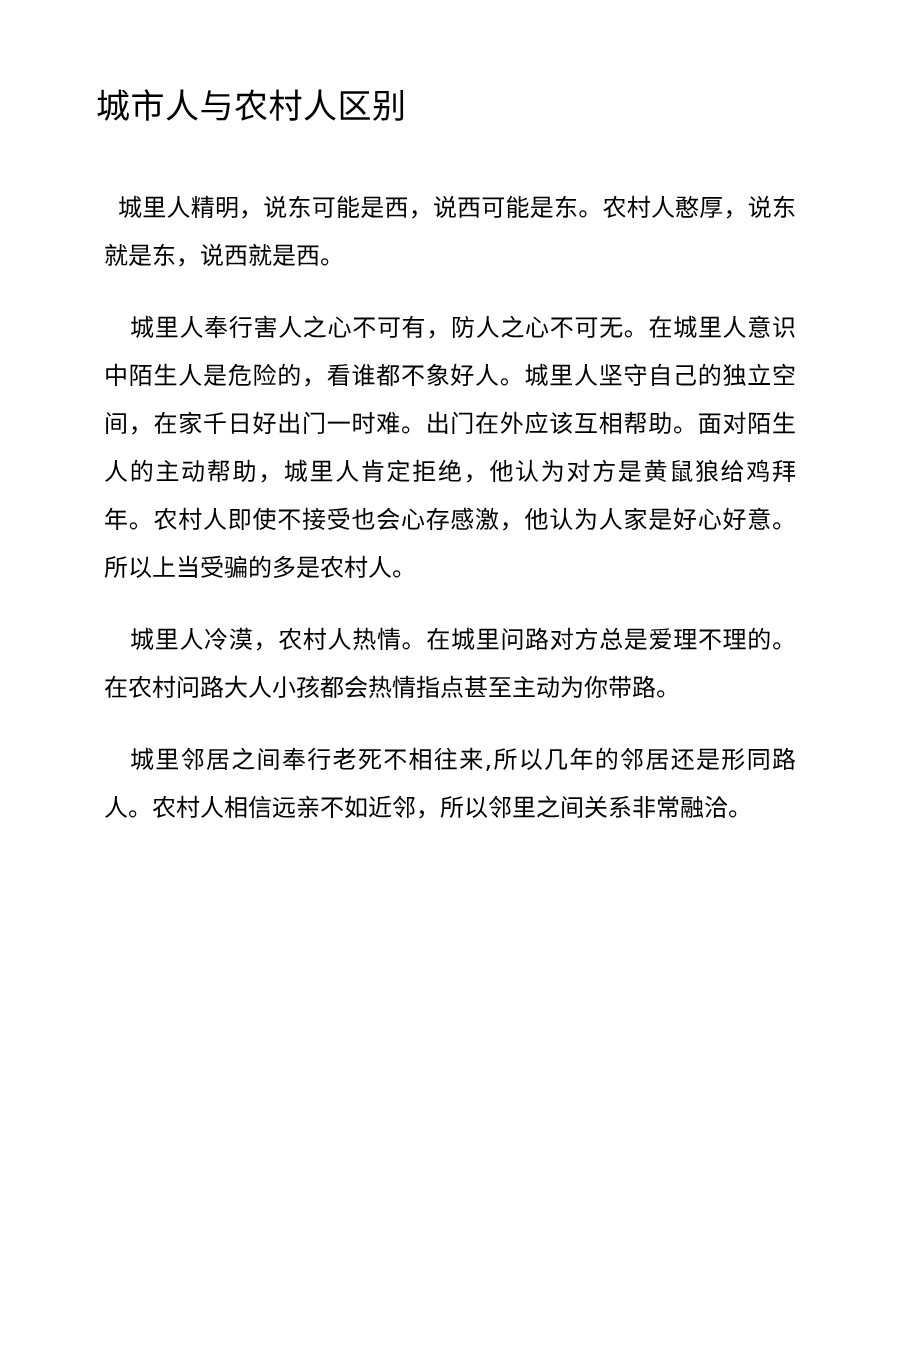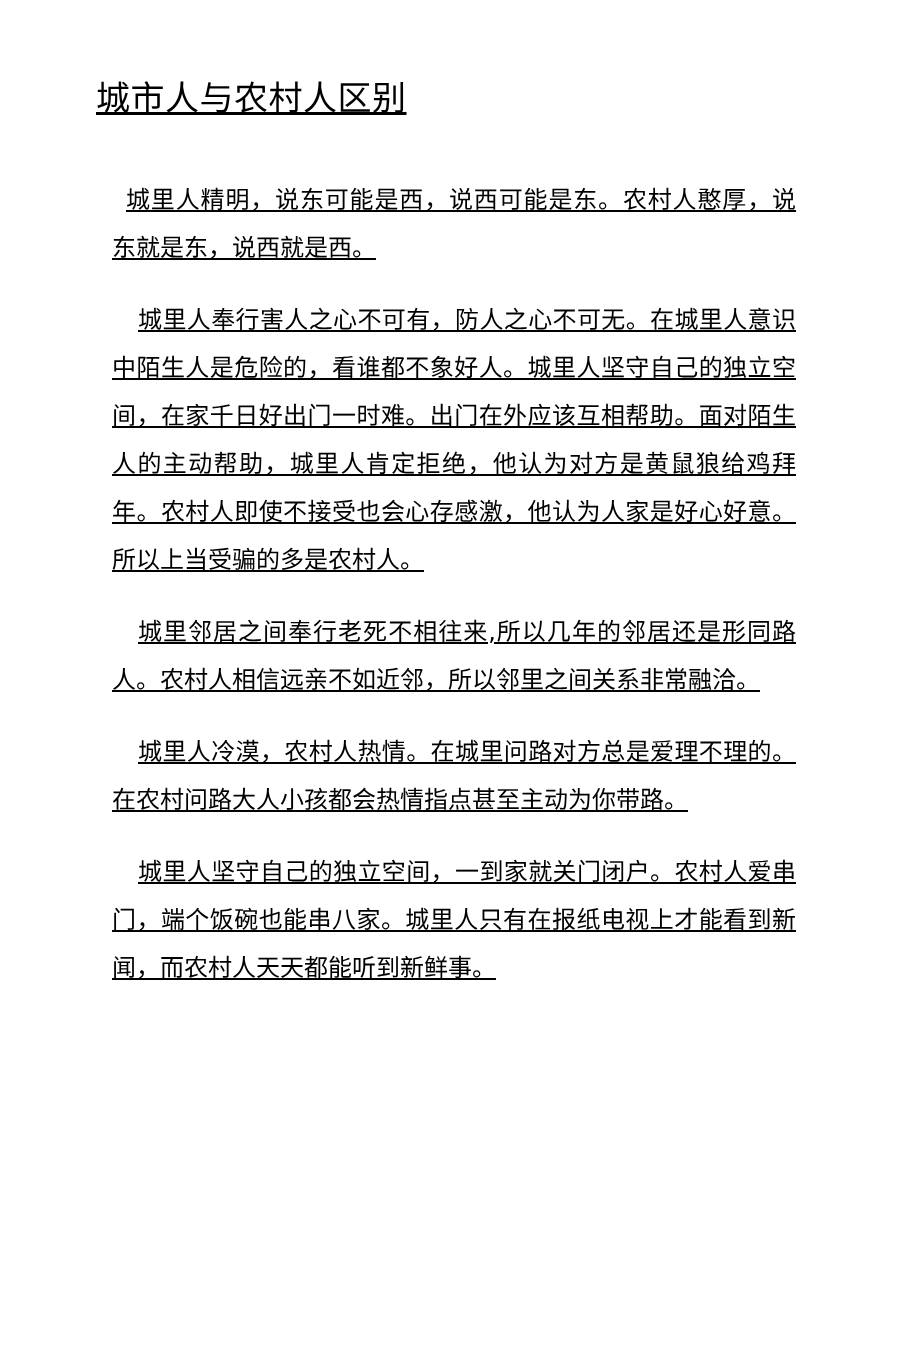--- a/index.html
+++ b/index.html
@@ -18,45 +18,44 @@
     width: 920px;
     height: 1350px;
     background: #ffffff;
     overflow: hidden;
     box-sizing: border-box;
   }
 
   .doc-body {
     position: absolute;
     left: 96px;
-    top: 0;
+    top: 8px;
     width: 700px;
     height: 1013px;
     overflow: hidden;
-    text-decoration: underline;
   }
 
   .doc-title {
     margin: 0;
     padding: 0;
     font-size: 34px;
     font-weight: 400;
     line-height: 44px;
     color: #000000;
     letter-spacing: 0.5px;
     padding-top: 76px;
     white-space: nowrap;
   }
 
   .paragraphs {
     margin-top: 56px;
   }
 
   .para {
-    margin: 0 0 24px 16px;
+    margin: 0 0 24px 8px;
     padding: 0;
     font-size: 24px;
     line-height: 48px;
     color: #000000;
     text-align: justify;
     text-justify: inter-character;
     letter-spacing: 0px;
     word-break: break-all;
     white-space: normal;
   }
@@ -79,22 +78,21 @@
 <div class="page">
   <div class="doc-body">
 
     <h1 class="doc-title">城市人与农村人区别</h1>
 
     <div class="paragraphs">
       <p class="para indent-sm"> 城里人精明，说东可能是西，说西可能是东。农村人憨厚，说东就是东，说西就是西。</p>
 
       <p class="para indent-lg">城里人奉行害人之心不可有，防人之心不可无。在城里人意识中陌生人是危险的，看谁都不象好人。城里人坚守自己的独立空间，在家千日好出门一时难。出门在外应该互相帮助。面对陌生人的主动帮助，城里人肯定拒绝，他认为对方是黄鼠狼给鸡拜年。农村人即使不接受也会心存感激，他认为人家是好心好意。所以上当受骗的多是农村人。</p>
 
+      <p class="para indent-lg">城里人冷漠，农村人热情。在城里问路对方总是爱理不理的。在农村问路大人小孩都会热情指点甚至主动为你带路。</p>
+
       <p class="para indent-lg">城里邻居之间奉行老死不相往来,所以几年的邻居还是形同路人。农村人相信远亲不如近邻，所以邻里之间关系非常融洽。</p>
 
-      <p class="para indent-lg">城里人冷漠，农村人热情。在城里问路对方总是爱理不理的。在农村问路大人小孩都会热情指点甚至主动为你带路。</p>
-
-      <p class="para indent-lg">城里人坚守自己的独立空间，一到家就关门闭户。农村人爱串门，端个饭碗也能串八家。城里人只有在报纸电视上才能看到新闻，而农村人天天都能听到新鲜事。</p>
 
     </div>
 
   </div>
 </div>
 
 </body></html>

